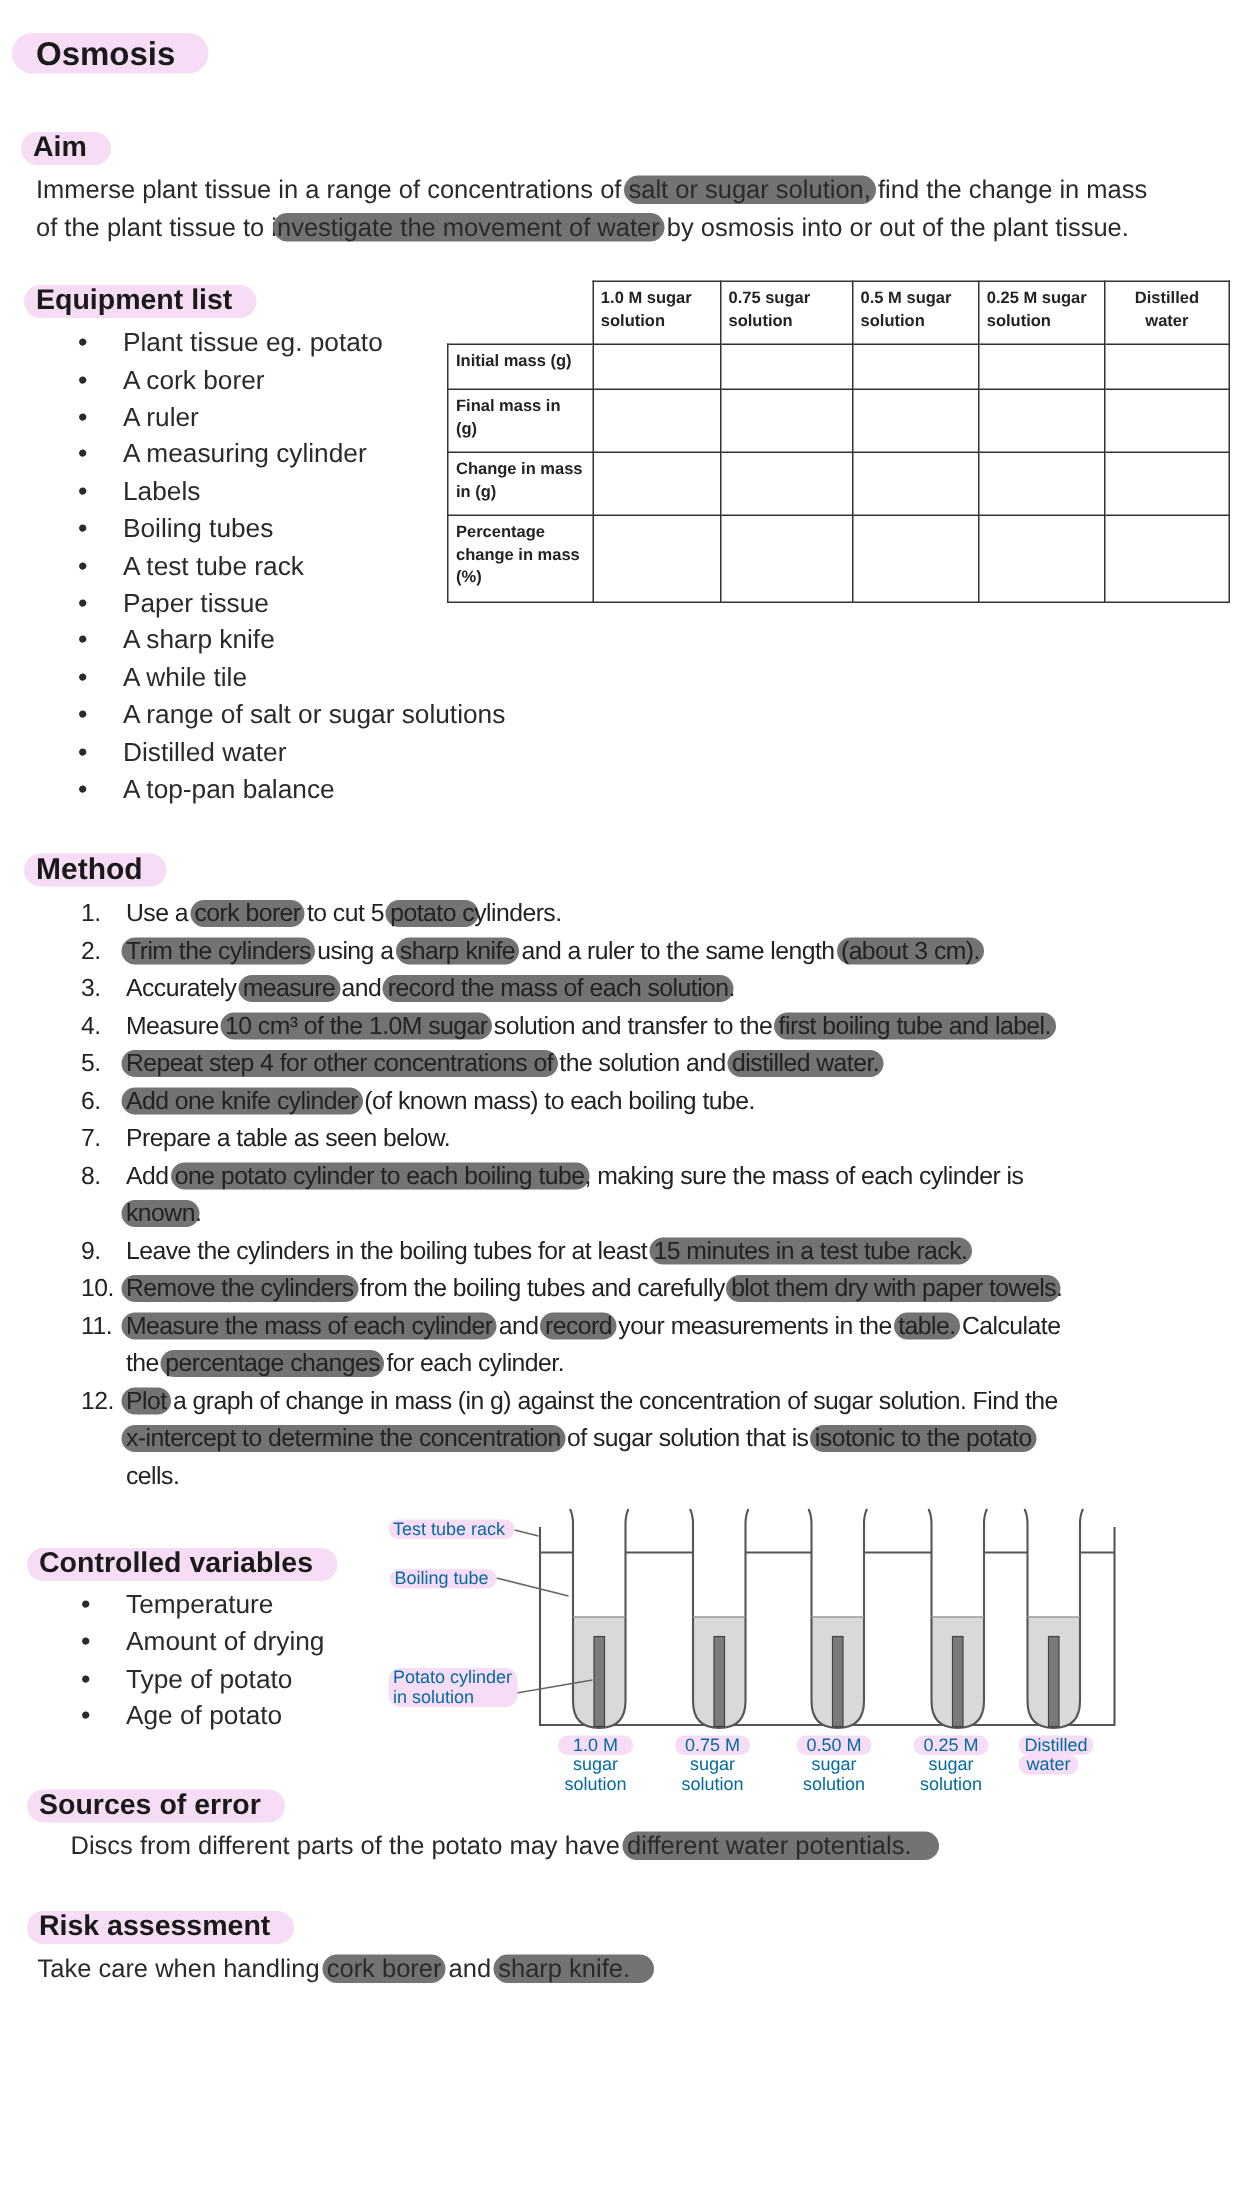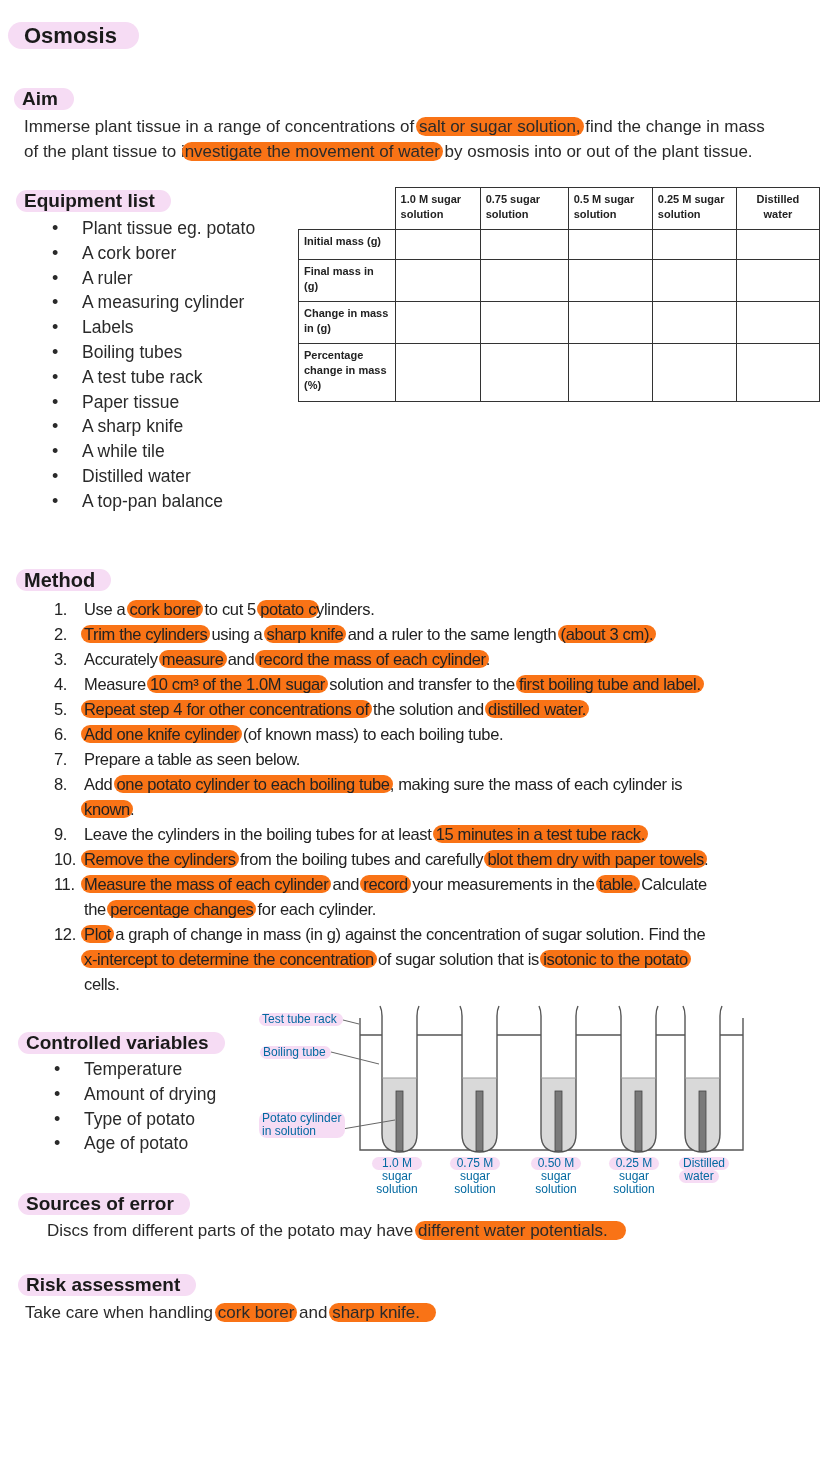--- a/index.html
+++ b/index.html
@@ -1,19 +1,19 @@
 <!DOCTYPE html>
 <html><head>
 <meta charset="utf-8">
 <style>
   html, body { margin:0; padding:0; background:#ffffff; }
   body { width:828px; height:1472px; position:relative; overflow:hidden;
          font-family:"Liberation Sans", sans-serif; color:#222; }
   .abs { position:absolute; }
-  .hl { background:#f97316; border-radius:10px; padding:0 3px; margin:0 -3px; }
+  .hl { background:#737373; border-radius:10px; padding:0 3px; margin:0 -3px; }
   .hl-soft { background:#f6dcf4; border-radius:14px; }
   .title { left:8px; top:22px; height:27px; padding:0 22px 0 16px; font-weight:bold; font-size:22px; line-height:27px; color:#1a1a1a; }
   .h2 { font-weight:bold; font-size:19px; color:#1a1a1a; line-height:22px; padding:0 16px 0 8px; }
   .para { font-size:17px; line-height:25px; color:#2a2a2a; }
   ul.eq { list-style:none; margin:0; padding:0; }
   ul.eq li { position:relative; padding-left:60px; font-size:17.5px; line-height:24.8px; color:#2a2a2a; }
   ul.eq li::before { content:"\2022"; position:absolute; left:30px; font-size:18px; }
   ol.method { list-style:none; margin:0; padding:0; }
   ol.method li { position:relative; padding-left:60px; font-family:"Liberation Sans", sans-serif; font-size:16.5px; line-height:25px; color:#222; letter-spacing:-0.35px; }
   ol.method li .num { position:absolute; left:30px; width:26px; }
@@ -40,20 +40,21 @@
     <li>Plant tissue eg. potato</li>
     <li>A cork borer</li>
     <li>A ruler</li>
     <li>A measuring cylinder</li>
     <li>Labels</li>
     <li>Boiling tubes</li>
     <li>A test tube rack</li>
     <li>Paper tissue</li>
     <li>A sharp knife</li>
     <li>A while tile</li>
+    <li>A range of salt or sugar solutions</li>
     <li>Distilled water</li>
     <li>A top-pan balance</li>
   </ul>
 
 <table class="abs rt" style="left:298px;top:187px;width:522px;">
   <tbody>
       <tr style="height:42px;">
     <td class="blank" style="width:86px;"></td>
     <td style="width:74px;">1.0 M sugar solution</td>
     <td style="width:77px;">0.75 sugar solution</td>
@@ -93,21 +94,21 @@
         <td></td>
         <td></td>
   </tr>
 </tbody>
   </table>
 
 <div class="abs h2 hl-soft" style="left:16px;top:569px;font-size:20px;">Method</div>
 <ol class="abs method" id="method-list" style="left:24px;top:597px;width:800px;">
     <li><span class="num">1.</span><span>Use a </span><span class="hl">cork borer</span><span> to cut 5 </span><span class="hl">potato c</span><span>ylinders.</span></li>
     <li><span class="num">2.</span><span class="hl">Trim the cylinders</span><span> using a </span><span class="hl">sharp knife</span><span> and a ruler to the same length </span><span class="hl">(about 3 cm).</span></li>
-    <li><span class="num">3.</span><span>Accurately </span><span class="hl">measure</span><span> and </span><span class="hl">record the mass of each cylinder</span><span>.</span></li>
+    <li><span class="num">3.</span><span>Accurately </span><span class="hl">measure</span><span> and </span><span class="hl">record the mass of each solution</span><span>.</span></li>
     <li><span class="num">4.</span><span>Measure </span><span class="hl">10 cm³ of the 1.0M sugar</span><span> solution and transfer to the </span><span class="hl">first boiling tube and label.</span></li>
     <li><span class="num">5.</span><span class="hl">Repeat step 4 for other concentrations of</span><span> the solution and </span><span class="hl">distilled water.</span></li>
     <li><span class="num">6.</span><span class="hl">Add one knife cylinder</span><span> (of known mass) to each boiling tube.</span></li>
     <li><span class="num">7.</span><span>Prepare a table as seen below.</span></li>
     <li><span class="num">8.</span><span>Add </span><span class="hl">one potato cylinder to each boiling tube</span><span>, making sure the mass of each cylinder is</span></li>
     <li><span class="num"></span><span class="hl">known</span><span>.</span></li>
     <li><span class="num">9.</span><span>Leave the cylinders in the boiling tubes for at least </span><span class="hl">15 minutes in a test tube rack.</span></li>
     <li><span class="num">10.</span><span class="hl">Remove the cylinders</span><span> from the boiling tubes and carefully </span><span class="hl">blot them dry with paper towels</span><span>.</span></li>
     <li><span class="num">11.</span><span class="hl">Measure the mass of each cylinder</span><span> and </span><span class="hl">record</span><span> your measurements in the </span><span class="hl">table.</span><span> Calculate</span></li>
     <li><span class="num"></span><span>the </span><span class="hl">percentage changes</span><span> for each cylinder.</span></li>

